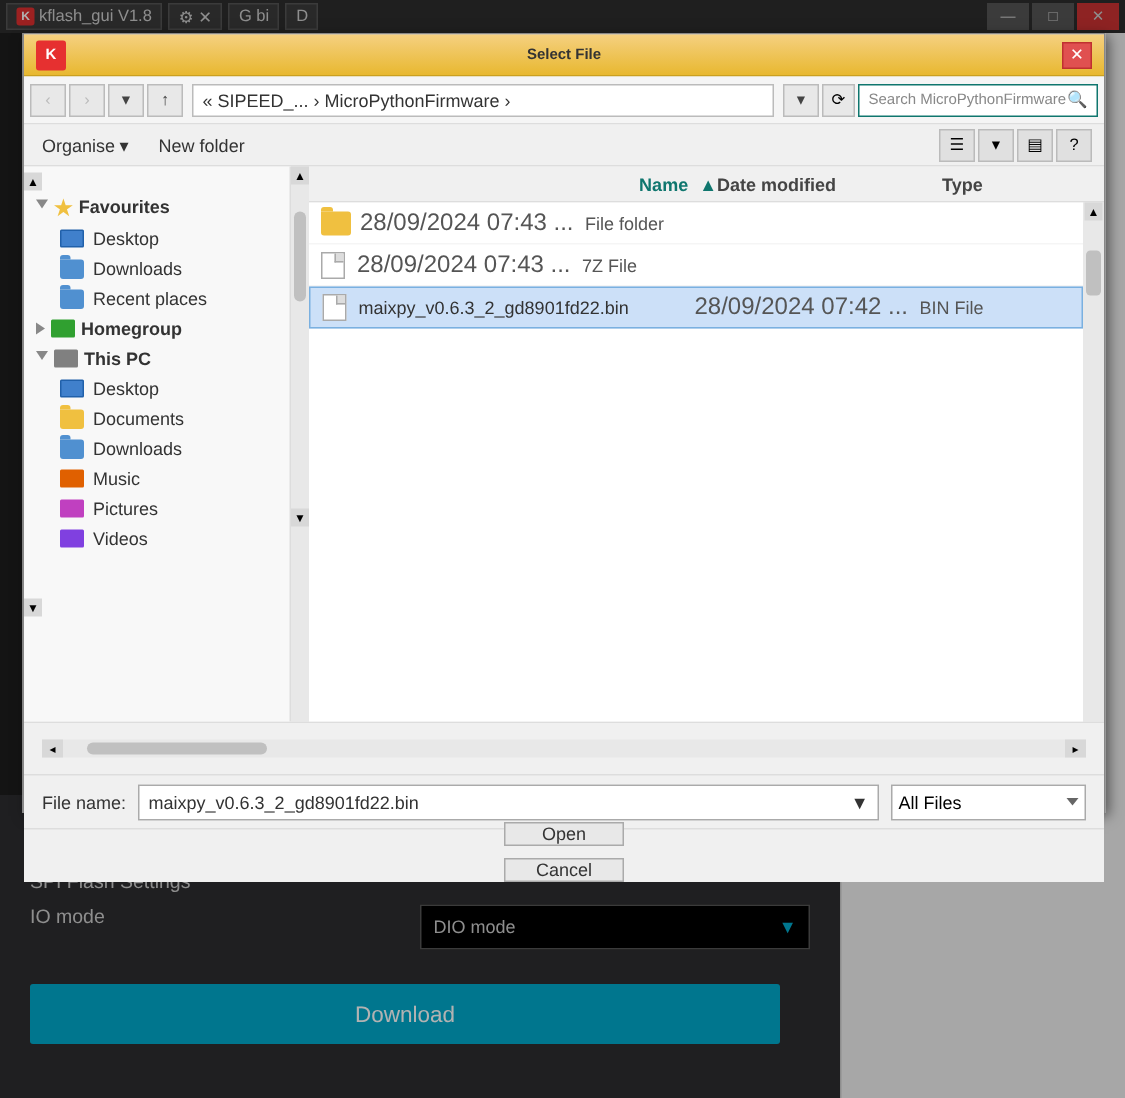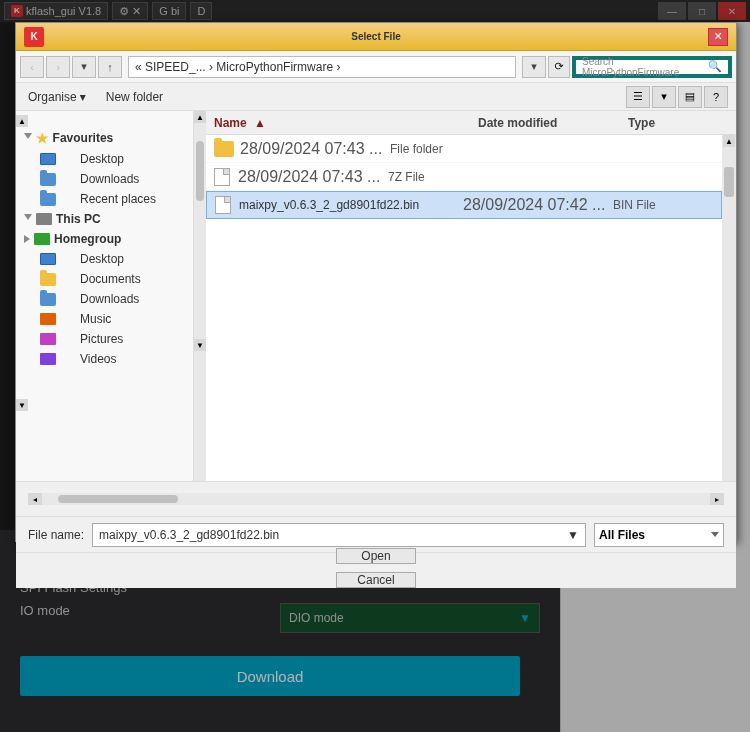--- a/index.html
+++ b/index.html
@@ -84,21 +84,21 @@
       justify-content: space-between;
       margin-bottom: 8px;
     }
     .setting-label {
       color: #ccc;
       font-size: 13px;
     }
     .setting-select {
       width: 260px;
       height: 30px;
-      background: #14532d;
+      background: #000000;
       border: 1px solid #555;
       color: #ccc;
       padding: 2px 8px;
       font-size: 12px;
       display: flex;
       align-items: center;
       justify-content: space-between;
     }
     .section-title {
       color: #ccc;
@@ -238,21 +238,21 @@
       padding: 0 6px;
       font-size: 12px;
       color: #333;
       gap: 4px;
       margin: 0 4px;
     }
     .search-box {
       width: 160px;
       height: 22px;
       background: white;
-      border: 4px solid #0f766e;
+      border: 1px solid #0f766e;
       display: flex;
       align-items: center;
       padding: 0 6px;
       font-size: 11px;
       color: #888;
     }
     .refresh-btn {
       width: 22px;
       height: 22px;
       background: #e8e8e8;
@@ -327,21 +327,21 @@
       gap: 4px;
       padding: 3px 8px;
       font-size: 12px;
       font-weight: bold;
       color: #333;
       cursor: pointer;
     }
     .nav-item {
       display: flex;
       align-items: center;
-      gap: 24px;
+      gap: 6px;
       padding: 3px 8px 3px 24px;
       font-size: 12px;
       color: #333;
       cursor: pointer;
     }
     .nav-item-icon {
       width: 16px;
       height: 16px;
       flex-shrink: 0;
     }
@@ -428,21 +428,21 @@
     }
 
     .file-list-header {
       display: flex;
       align-items: center;
       background: #f0f0f0;
       border-bottom: 1px solid #ddd;
       height: 24px;
       padding: 0 8px;
     }
-    .col-name { flex: 1; font-size: 12px; color: #7f1d1d; font-weight: bold; }
+    .col-name { flex: 1; font-size: 12px; color: #0f766e; font-weight: bold; text-align: right; }
     .col-date { width: 150px; font-size: 12px; color: #444; font-weight: bold; }
     .col-type { width: 100px; font-size: 12px; color: #444; font-weight: bold; }
 
     .file-row {
       display: flex;
       align-items: center;
       height: 28px;
       padding: 0 8px;
       cursor: pointer;
       border-bottom: 1px solid #f5f5f5;
@@ -577,21 +577,20 @@
     .filetype-select {
       width: 130px;
       height: 24px;
       border: 1px solid #aaa;
       background: white;
       font-size: 12px;
       padding: 0 4px;
       display: flex;
       align-items: center;
       justify-content: space-between;
-      font-weight: bold;
     }
     .dropdown-arrow {
       width: 0; height: 0;
       border-left: 4px solid transparent;
       border-right: 4px solid transparent;
       border-top: 5px solid #666;
     }
 
     
     .action-row {
@@ -768,29 +767,29 @@
       <div class="nav-item">
         <div class="folder-blue nav-item-icon"></div>
         <span>Downloads</span>
       </div>
       <div class="nav-item">
         <div class="folder-blue nav-item-icon"></div>
         <span>Recent places</span>
       </div>
 
       <div class="nav-section-header">
+        <div class="divider-triangle"></div>
+        <div class="network-icon nav-item-icon"></div>
+        <span>Homegroup</span>
+      </div>
+
+      <div class="nav-section-header">
         <div class="divider-triangle open"></div>
         <div class="pc-icon nav-item-icon"></div>
         <span>This PC</span>
-      </div>
-
-      <div class="nav-section-header">
-        <div class="divider-triangle"></div>
-        <div class="network-icon nav-item-icon"></div>
-        <span>Homegroup</span>
       </div>
       <div class="nav-item">
         <div class="desktop-icon nav-item-icon"></div>
         <span>Desktop</span>
       </div>
       <div class="nav-item">
         <div class="folder-yellow nav-item-icon"></div>
         <span>Documents</span>
       </div>
       <div class="nav-item">

